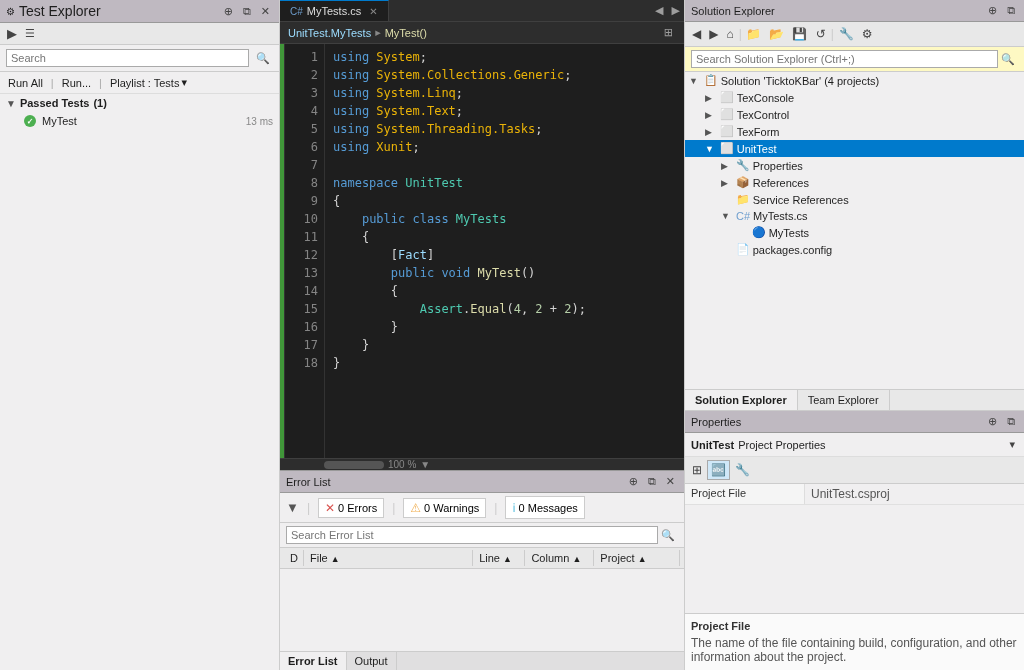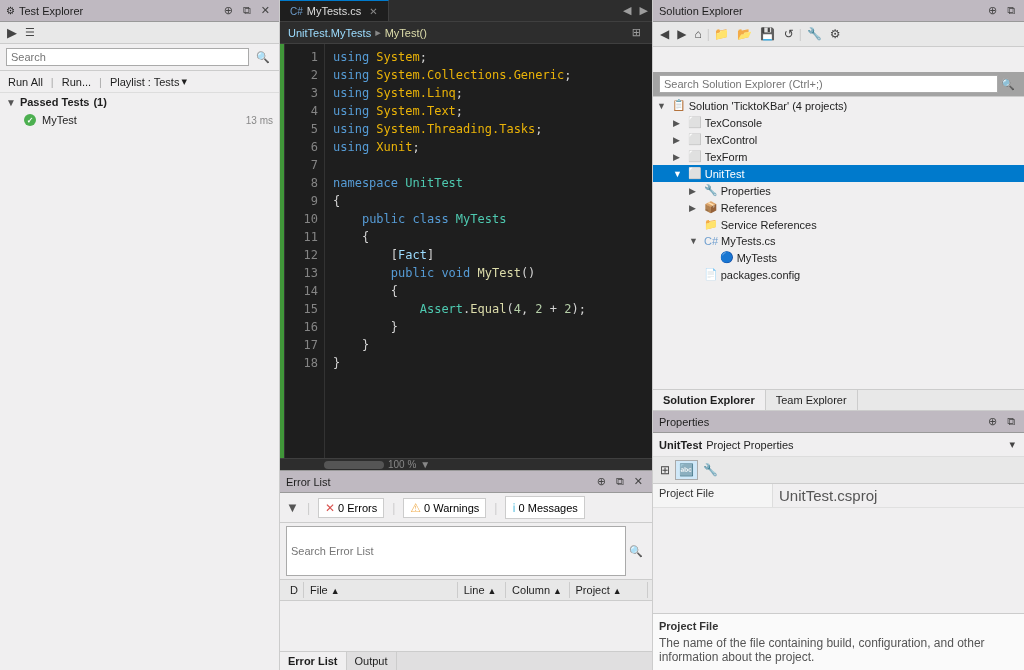--- a/index.html
+++ b/index.html
@@ -3,21 +3,21 @@
   <meta charset="utf-8">
   <style>
     * { box-sizing: border-box; margin: 0; padding: 0; }
     body { font-family: 'Segoe UI', Arial, sans-serif; font-size: 12px; background: #2d2d2d; color: #ddd; overflow: hidden; width: 1024px; height: 670px; }
 
     .main-layout { display: flex; width: 1024px; height: 670px; }
 
     
     .test-explorer { width: 280px; display: flex; flex-direction: column; background: #f0eff0; color: #1e1e1e; border-right: 1px solid #ccc; flex-shrink: 0; }
     .panel-title-bar { background: #bfb9c1; display: flex; align-items: center; padding: 3px 6px; font-size: 11px; color: #1e1e1e; border-bottom: 1px solid #999; gap: 4px; }
-    .panel-title-bar .title-text { flex: 1; font-size: 11px; }
+    .panel-title-bar .title-text { flex: 1; font-size: 14px; }
     .panel-icon-btn { cursor: pointer; padding: 1px 3px; background: none; border: none; font-size: 11px; color: #444; }
     .search-bar { display: flex; align-items: center; padding: 4px 6px; background: #f0eff0; border-bottom: 1px solid #ccc; gap: 4px; }
     .search-input { flex: 1; border: 1px solid #aaa; padding: 2px 4px; font-size: 11px; background: white; }
     .toolbar-row { display: flex; align-items: center; padding: 3px 6px; background: #f0eff0; border-bottom: 1px solid #ddd; gap: 4px; font-size: 11px; }
     .toolbar-row .separator { color: #aaa; margin: 0 2px; }
     .toolbar-btn { background: none; border: none; cursor: pointer; font-size: 11px; color: #1e1e1e; padding: 1px 2px; }
     .playlist-btn { display: flex; align-items: center; gap: 2px; }
     .passed-tests-section { flex: 1; overflow-y: auto; }
     .section-header { display: flex; align-items: center; padding: 3px 6px; background: #f0eff0; cursor: pointer; gap: 4px; font-size: 11px; font-weight: bold; }
     .section-header .chevron { font-size: 10px; color: #555; }
@@ -62,43 +62,43 @@
     .error-table-header { display: flex; background: #e8e8e8; border-bottom: 1px solid #ccc; font-size: 11px; padding: 2px 4px; gap: 0; }
     .error-col { padding: 2px 6px; border-right: 1px solid #ccc; font-size: 11px; cursor: pointer; user-select: none; }
     .error-col.w20 { width: 20px; }
     .error-col.w200 { width: 200px; }
     .error-col.w60 { width: 60px; }
     .error-col.w80 { width: 80px; }
     .error-col.w100 { width: 100px; }
     .bottom-panel-title { display: flex; align-items: center; padding: 3px 6px; background: #bfb9c1; font-size: 11px; border-bottom: 1px solid #999; gap: 4px; }
 
     
-    .right-panel { width: 372px; display: flex; flex-direction: column; background: #f0eff0; color: #1e1e1e; border-left: 1px solid #ccc; flex-shrink: 0; }
+    .right-panel { width: 340px; display: flex; flex-direction: column; background: #f0eff0; color: #1e1e1e; border-left: 1px solid #ccc; flex-shrink: 0; }
     .sol-title-bar { background: #bfb9c1; display: flex; align-items: center; padding: 3px 6px; font-size: 11px; border-bottom: 1px solid #999; gap: 4px; }
     .sol-toolbar { display: flex; align-items: center; padding: 3px 4px; background: #e8e8e8; border-bottom: 1px solid #ccc; gap: 2px; }
     .sol-toolbar-btn { background: none; border: none; cursor: pointer; padding: 2px 3px; font-size: 12px; color: #444; }
-    .sol-search { display: flex; align-items: center; padding: 3px 6px; background: #a3a3a3; border-bottom: 1px solid #ccc; margin-top: 25px; }
+    .sol-search { display: flex; align-items: center; padding: 3px 6px; background: #fef9c3; border-bottom: 1px solid #ccc; }
     .sol-search input { flex: 1; border: 1px solid #aaa; padding: 2px 4px; font-size: 11px; background: white; }
     .sol-tree { flex: 1; overflow-y: auto; background: #f0eff0; }
     .tree-item { display: flex; align-items: center; padding: 2px 4px; cursor: pointer; font-size: 11px; gap: 3px; }
     .tree-item.selected { background: #007acc; color: white; }
     .tree-chevron { font-size: 9px; width: 12px; color: #555; }
     .tree-item.selected .tree-chevron { color: white; }
     .sol-tabs { display: flex; border-top: 1px solid #ccc; background: #e8e8e8; }
     .sol-tab { padding: 4px 10px; font-size: 11px; cursor: pointer; border-right: 1px solid #ccc; }
     .sol-tab.active { background: #f0eff0; font-weight: bold; }
     .properties-panel { background: #f0eff0; border-top: 1px solid #ccc; display: flex; flex-direction: column; height: 260px; }
     .prop-title { background: #bfb9c1; padding: 3px 6px; font-size: 11px; border-bottom: 1px solid #999; display: flex; align-items: center; gap: 4px; }
     .prop-subtitle { padding: 4px 6px; font-size: 11px; background: #f0eff0; border-bottom: 1px solid #ddd; display: flex; align-items: center; gap: 4px; }
     .prop-subtitle .proj-name { font-weight: bold; }
     .prop-toolbar { display: flex; align-items: center; padding: 3px 4px; background: #e8e8e8; border-bottom: 1px solid #ccc; gap: 2px; }
     .prop-table { flex: 1; overflow: auto; }
     .prop-row { display: flex; border-bottom: 1px solid #e0e0e0; font-size: 11px; }
     .prop-key { width: 120px; padding: 3px 6px; background: #f5f5f5; border-right: 1px solid #ddd; color: #333; }
-    .prop-val { flex: 1; padding: 3px 6px; color: #555; font-size: 15px; overflow: hidden; text-overflow: ellipsis; white-space: nowrap; }
+    .prop-val { flex: 1; padding: 3px 6px; color: #555; font-size: 12px; overflow: hidden; text-overflow: ellipsis; white-space: nowrap; }
     .prop-desc { padding: 6px; font-size: 11px; color: #333; border-top: 1px solid #ccc; background: #fafafa; }
     .prop-desc-title { font-weight: bold; margin-bottom: 4px; }
     .prop-desc-text { color: #555; font-size: 12px; }
   </style>
 </head>
 <body>
 
 <div class="main-layout">
 
   <div class="test-explorer">
@@ -243,21 +243,21 @@
           <span style="color:#f0ad4e;font-size:12px;">⚠</span>
           <span>0 Warnings</span>
         </button>
         <span style="color:#ccc;margin:0 2px;">|</span>
         <button class="error-filter-btn">
           <span style="color:#5bc0de;font-size:12px;">ℹ</span>
           <span>0 Messages</span>
         </button>
       </div>
       <div class="error-search">
-        <input type="text" style="flex: 1 1 0%; border: 1px solid rgb(170, 170, 170); padding: 18px 4px; font-size: 11px; background: white;" placeholder="Search Error List">
+        <input type="text" style="flex: 1 1 0%; border: 1px solid rgb(170, 170, 170); padding: 2px 4px; font-size: 11px; background: white;" placeholder="Search Error List">
         <button class="panel-icon-btn">🔍</button>
       </div>
       <div class="error-table">
         <div class="error-table-header">
           <div class="error-col w20">D</div>
           <div class="error-col w200">
             <span>File</span>
             <span style="font-size:9px;">▲</span>
           </div>
           <div class="error-col w60">

